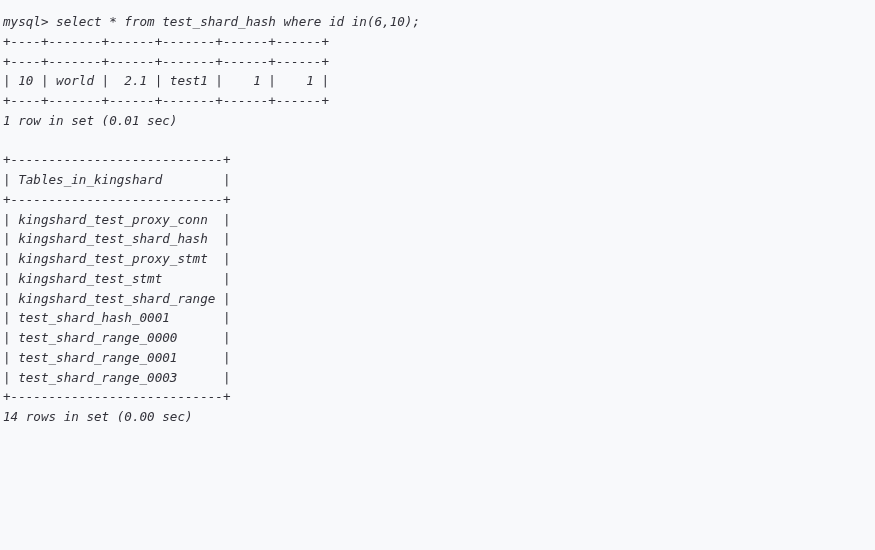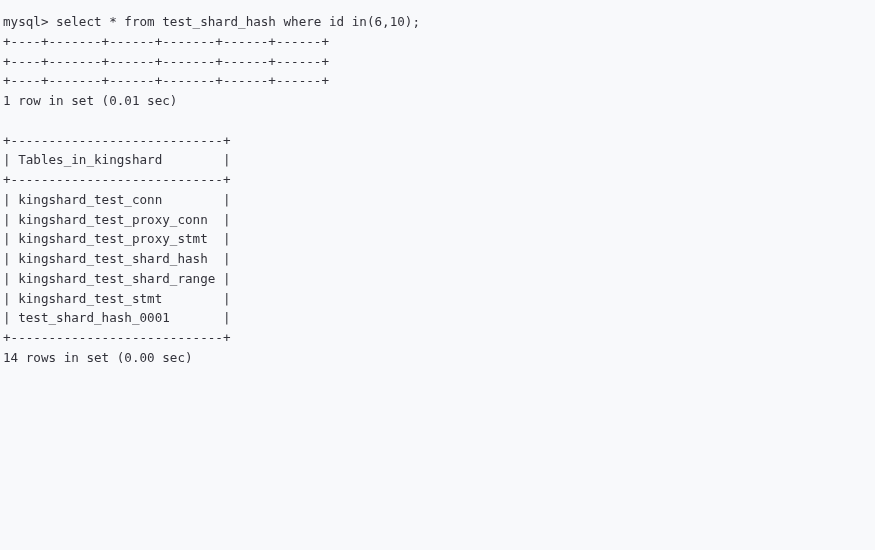--- a/index.html
+++ b/index.html
@@ -21,42 +21,46 @@
     background: #f8f9fb;
   }
   .term-line {
     font-family: "DejaVu Sans Mono", "Liberation Mono", monospace;
     font-size: 12.6px;
     line-height: 19.75px;
     color: #32323a;
     white-space: pre;
     letter-spacing: 0px;
     height: 19.75px;
+    font-style: italic;
   }
   .term-line.blank {
     color: transparent;
   }
 </style>
 </head>
 <body>
 
 <div id="terminal">
 
   <div class="term-line">mysql&gt; select * from test_shard_hash where id in(6,10);</div>
   <div class="term-line">+----+-------+------+-------+------+------+</div>
   <div class="term-line">+----+-------+------+-------+------+------+</div>
+  <div class="term-line">| 10 | world |  2.1 | test1 |    1 |    1 |</div>
   <div class="term-line">+----+-------+------+-------+------+------+</div>
   <div class="term-line">1 row in set (0.01 sec)</div>
   <div class="term-line blank"></div>
   <div class="term-line">+----------------------------+</div>
   <div class="term-line">| Tables_in_kingshard        |</div>
   <div class="term-line">+----------------------------+</div>
-  <div class="term-line">| kingshard_test_conn        |</div>
   <div class="term-line">| kingshard_test_proxy_conn  |</div>
+  <div class="term-line">| kingshard_test_shard_hash  |</div>
   <div class="term-line">| kingshard_test_proxy_stmt  |</div>
-  <div class="term-line">| kingshard_test_shard_hash  |</div>
+  <div class="term-line">| kingshard_test_stmt        |</div>
   <div class="term-line">| kingshard_test_shard_range |</div>
-  <div class="term-line">| kingshard_test_stmt        |</div>
   <div class="term-line">| test_shard_hash_0001       |</div>
+  <div class="term-line">| test_shard_range_0000      |</div>
+  <div class="term-line">| test_shard_range_0001      |</div>
+  <div class="term-line">| test_shard_range_0003      |</div>
   <div class="term-line">+----------------------------+</div>
   <div class="term-line">14 rows in set (0.00 sec)</div>
 
 </div>
 
 </body></html>

